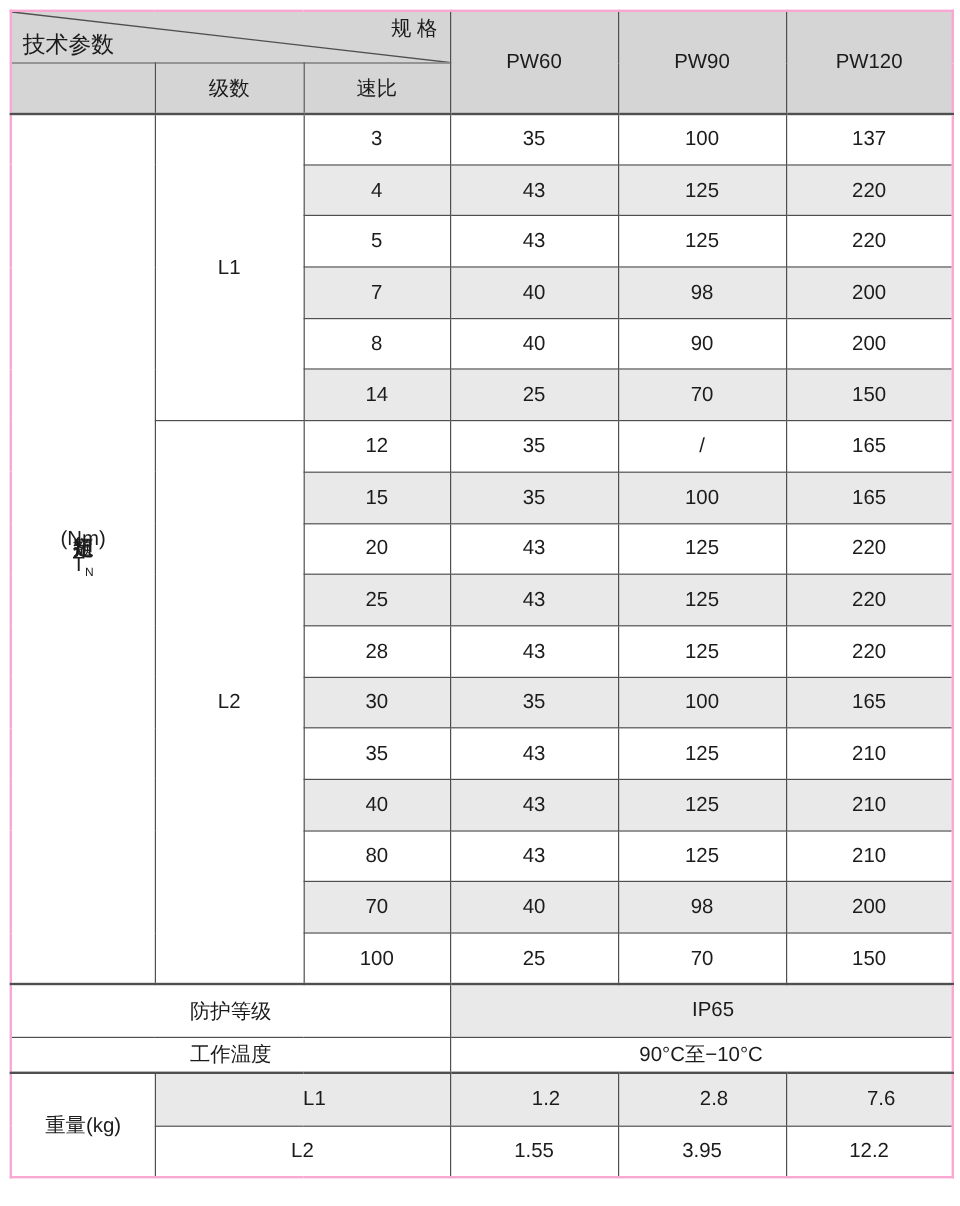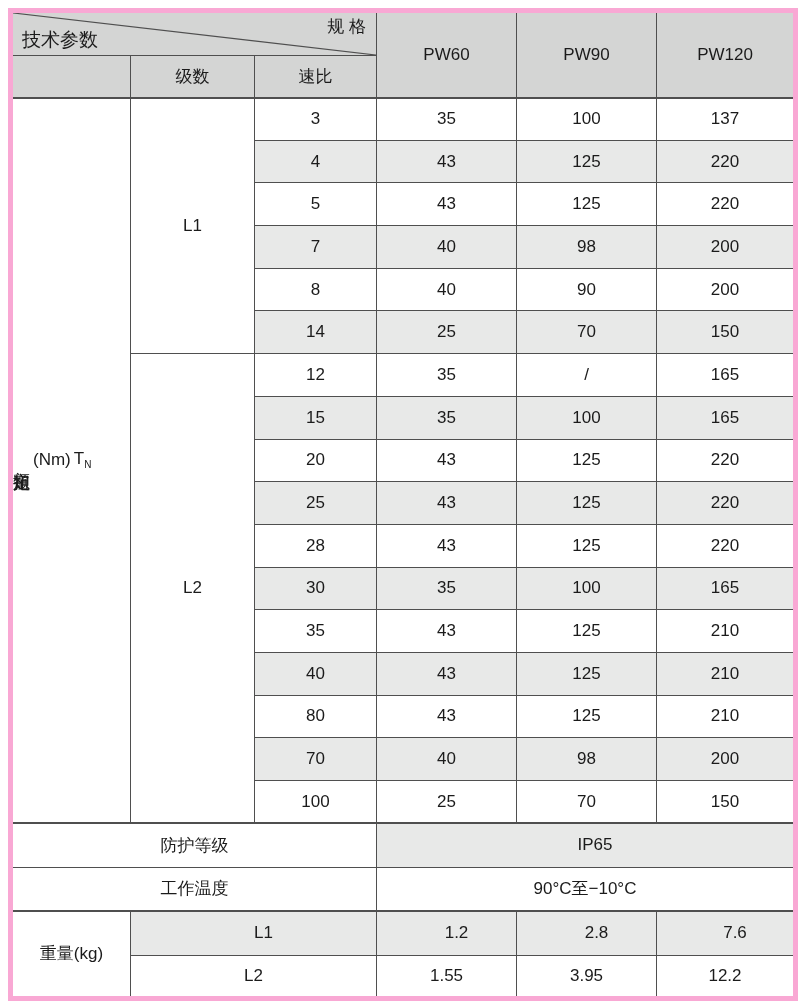--- a/index.html
+++ b/index.html
@@ -1,41 +1,41 @@
 <!DOCTYPE html>
 <html><head>
 <meta charset="utf-8">
 <style>
   html,body{margin:0;padding:0;background:#ffffff;width:800px;height:1005px;overflow:hidden;
     font-family:"Liberation Sans","DejaVu Sans",sans-serif;color:#1b1b1b;}
   .sheet{position:absolute;left:8px;top:8px;}
-  table{border-collapse:collapse;table-layout:fixed;width:785px;border:5px solid #f9a8d4;}
+  table{border-collapse:collapse;table-layout:fixed;width:785px;border:2px solid #f9a8d4;}
   td{border:1px solid #4f4f4f;text-align:center;vertical-align:middle;font-size:17px;
      padding:0;overflow:hidden;background:#ffffff;}
   col.c1{width:120px}col.c2{width:124px}col.c3{width:122px}
   col.c4{width:140px}col.c5{width:140px}col.c6{width:139px}
   tr.hrow{height:42px}
   tr.drow{height:42.7px}
   tr.prow{height:44px}
-  tr.trow{height:44px}
+  tr.trow{height:30px}
   tr.w1row{height:44px}
   tr.w2row{height:43px}
   tr.hrow td{background:#d4d5d4;}
   tr.zebra td{background:#e8e9e8;}
   td.keepwhite{background:#ffffff;}
   td.grayfill{background:#e8e9e8;padding-left:20px;}
   tr.thick td{border-top-width:2px;}
   
   .corner{position:relative;width:100%;height:42px;}
   .corner svg{position:absolute;left:0;top:0;width:100%;height:100%;display:block;}
   .corner svg line{stroke:#4f4f4f;stroke-width:1.2;}
   .lbl-param{position:absolute;left:9px;bottom:2px;font-size:19px;}
   .lbl-spec{position:absolute;right:10px;top:2px;font-size:17px;}
   
-  .torque-wrap{display:flex;flex-direction:row;align-items:center;justify-content:flex-start;gap:3px;}
+  .torque-wrap{display:flex;flex-direction:column;align-items:center;justify-content:center;gap:3px;}
   .vtext{writing-mode:vertical-rl;text-orientation:upright;line-height:1;font-size:17px;letter-spacing:1px;}
   .tsym{font-size:17px;line-height:1;}
   .tsym sub{font-size:10px;}
 </style>
 </head>
 <body>
 
 <div class="sheet">
 <table>
   <colgroup>

